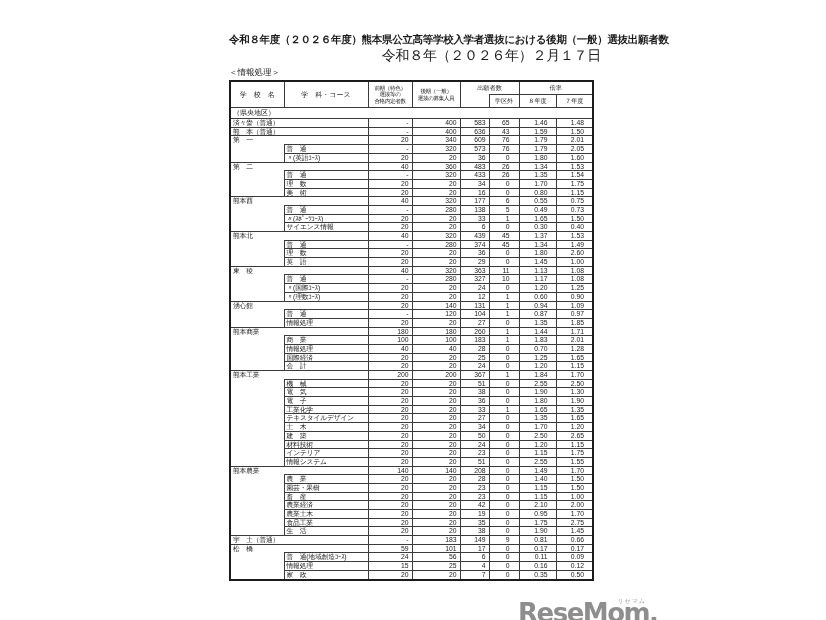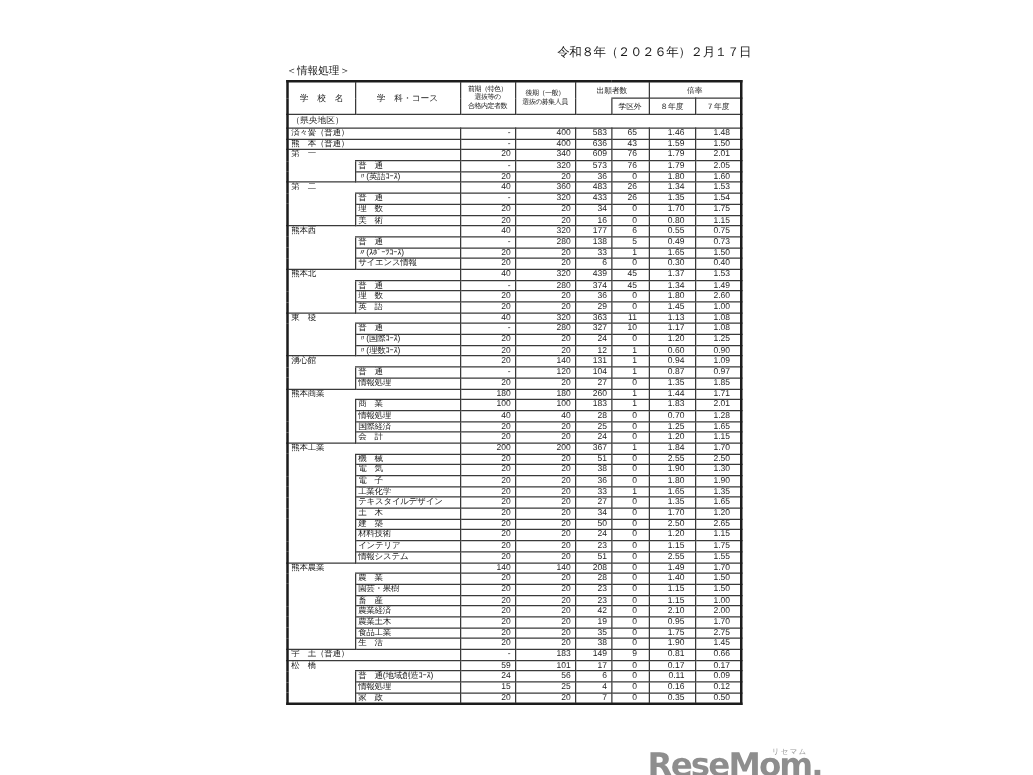--- a/index.html
+++ b/index.html
@@ -1,19 +1,19 @@
 <!DOCTYPE html>
 <html><head>
 <meta charset="utf-8">
 <style>
   html,body{margin:0;padding:0;background:#ffffff;width:826px;height:620px;overflow:hidden;
     font-family:"Liberation Sans","DejaVu Sans",sans-serif;color:#1c1c1c;}
   .doc{position:absolute;left:229px;top:33px;width:372px;}
   .title{font-size:10.5px;font-weight:bold;text-align:center;line-height:1.15;letter-spacing:-0.3px;white-space:nowrap;}
-  .date{font-size:10px;text-align:right;margin-top:2px;letter-spacing:-0.3px;}
+  .date{font-size:14px;text-align:right;margin-top:2px;letter-spacing:-0.3px;}
   .course-type{font-size:8.5px;text-align:left;margin:2px 0 1px 0;}
   table{border-collapse:collapse;table-layout:fixed;width:363px;border:2px solid #1c1c1c;}
   th,td{border:1px solid #3a3a3a;padding:0;overflow:hidden;white-space:nowrap;}
   thead th{font-weight:normal;text-align:center;vertical-align:middle;font-size:7px;}
   th.small{font-size:5.6px;line-height:1.12;white-space:pre-line;letter-spacing:-0.4px;}
   th.sub{font-size:6.2px;height:12px;}
   th.top{height:12px;}
   th.no-top{border-top-style:hidden;}
   tbody td{height:7.7px;line-height:7.6px;font-size:6.8px;}
   td.sect{height:10px;line-height:10px;font-size:7px;padding-left:2px;}
@@ -24,20 +24,21 @@
   td.kuiki{text-align:right;padding-right:9px;}
   td.ratio{text-align:right;padding-right:8px;}
   .logo{position:absolute;left:518px;top:600px;width:150px;text-align:left;color:#8e8e8e;}
   .logo .word{font-size:26px;font-weight:bold;letter-spacing:-1.5px;line-height:26px;font-family:"DejaVu Sans","Liberation Sans",sans-serif;}
   .logo .ruby{position:absolute;top:-3px;right:22px;font-size:6px;letter-spacing:1px;color:#9a9a9a;}
 </style>
 </head>
 <body>
 
 <div class="doc">
+  <div class="title">令和８年度（２０２６年度）熊本県公立高等学校入学者選抜における後期（一般）選抜出願者数</div>
   <div class="date">令和８年（２０２６年）２月１７日</div>
   <div class="course-type">＜情報処理＞</div>
 
   <table>
     <colgroup>
       <col style="width:54px">
         <col style="width:84px">
         <col style="width:44px">
         <col style="width:48px">
       <col style="width:29px">

